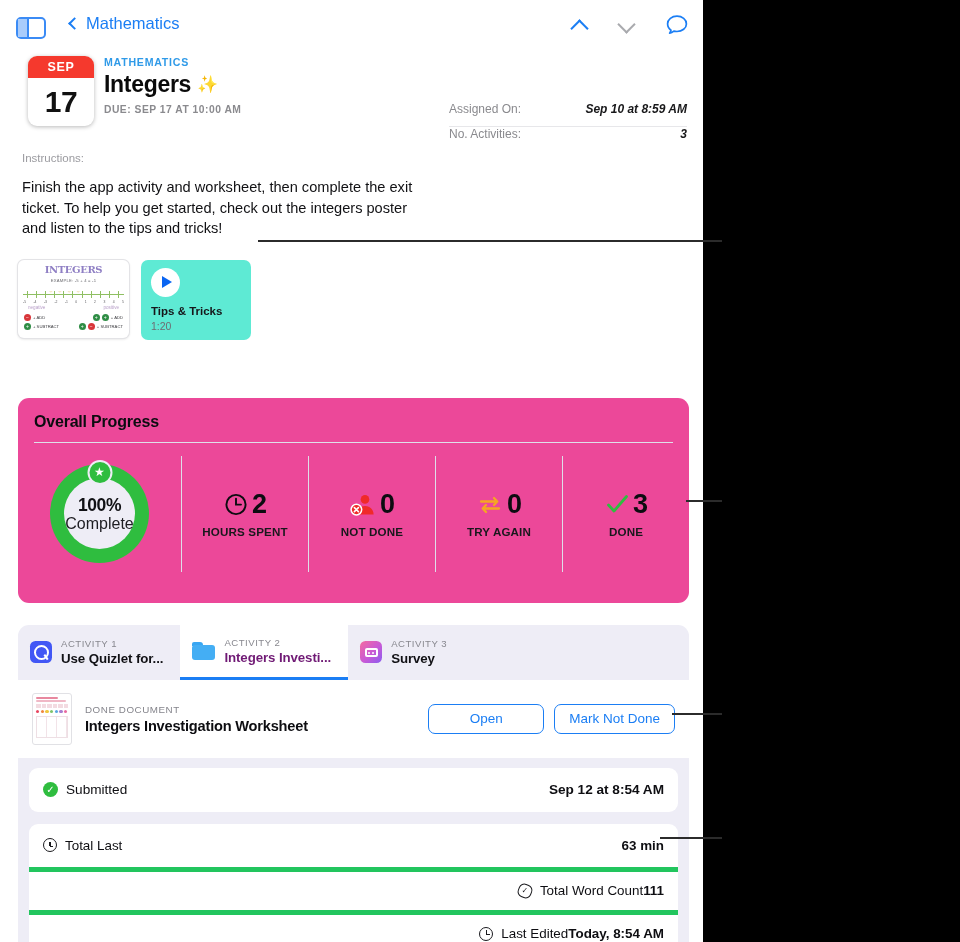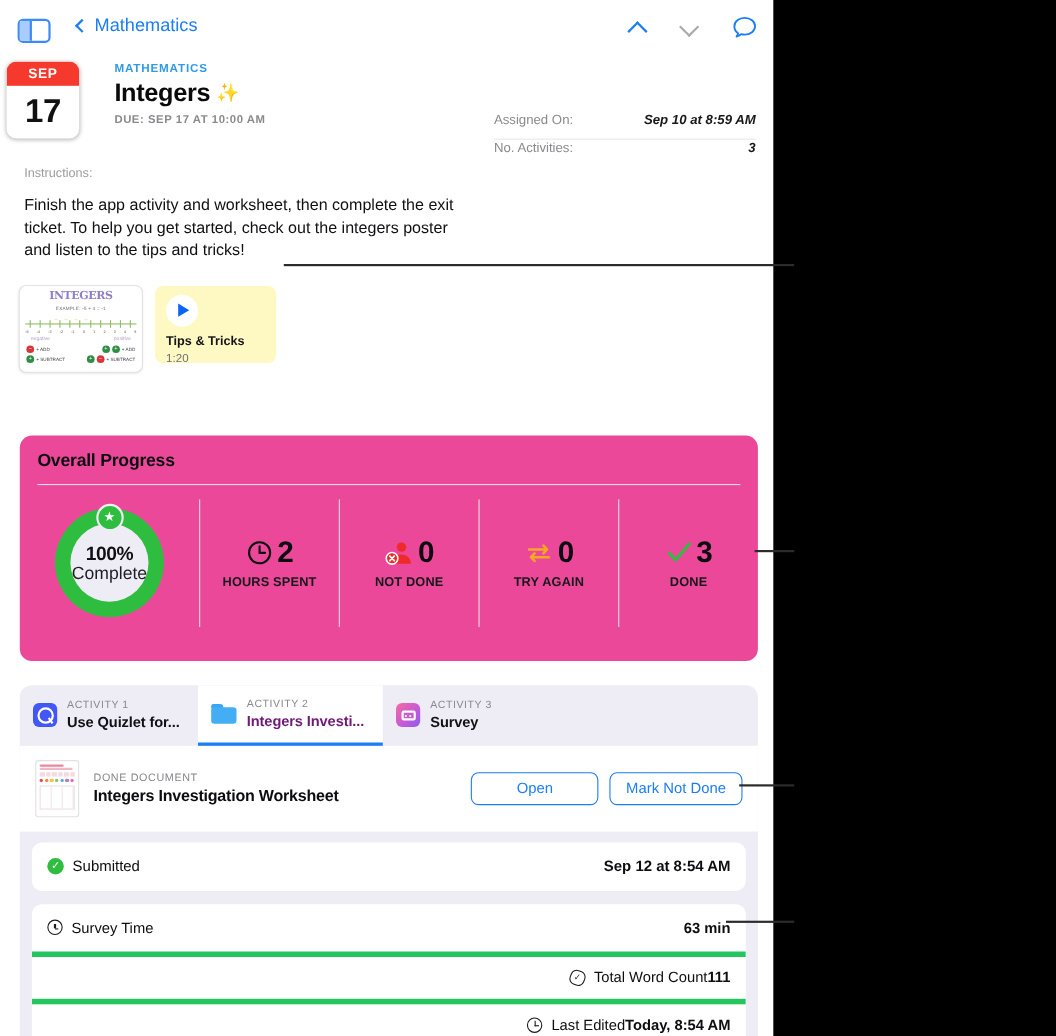--- a/index.html
+++ b/index.html
@@ -101,21 +101,21 @@
   .bubble-icon { cursor: pointer; }
 
   
   .assign-head {
     position: relative;
     padding: 0 16px;
     height: 76px;
   }
   .cal-badge {
     position: absolute;
-    left: 6px; top: 2px;
+    left: 28px; top: 2px;
     width: 66px; height: 70px;
     border-radius: 9px;
     background: #ffffff;
     box-shadow: 0 1px 4px rgba(0,0,0,.28);
     overflow: hidden;
   }
   .cal-month {
     height: 22px;
     background: #f5392d;
     color: #ffffff;
@@ -283,23 +283,23 @@
     color: #fff;
     font-size: 5px;
     line-height: 7px;
     text-align: center;
   }
   .pdot.r { background: #d8363a; }
   .pdot.g { background: #2f8d45; }
   .prule .sp { flex: 1; }
 
   .audio-card {
-    width: 110px; height: 70px;
+    width: 110px; height: 80px;
     border-radius: 7px;
-    background: #fef9c3;
+    background: #5eead4;
     position: relative;
     cursor: pointer;
     overflow: hidden;
   }
   .play-circle {
     position: absolute;
     left: 10px; top: 8px;
     width: 29px; height: 29px;
     border-radius: 50%;
     background: #ffffff;
@@ -1012,21 +1012,21 @@
           <span class="check-badge">✓</span>
           <span>Submitted</span>
         </div>
         <div class="sr-right">Sep 12 at 8:54 AM</div>
       </div>
 
       <div class="metrics">
         <div class="metric-row">
           <div class="mr-left">
             <span class="clock-ic"></span>
-            <span>Survey Time</span>
+            <span>Total Last</span>
           </div>
           <div class="mr-right">63 min</div>
         </div>
 
         <div class="metric-row">
           <div class="mr-left">
             <span class="seal-ic"></span>
             <span>Total Word Count</span>
           </div>
           <div class="mr-right">111</div>

